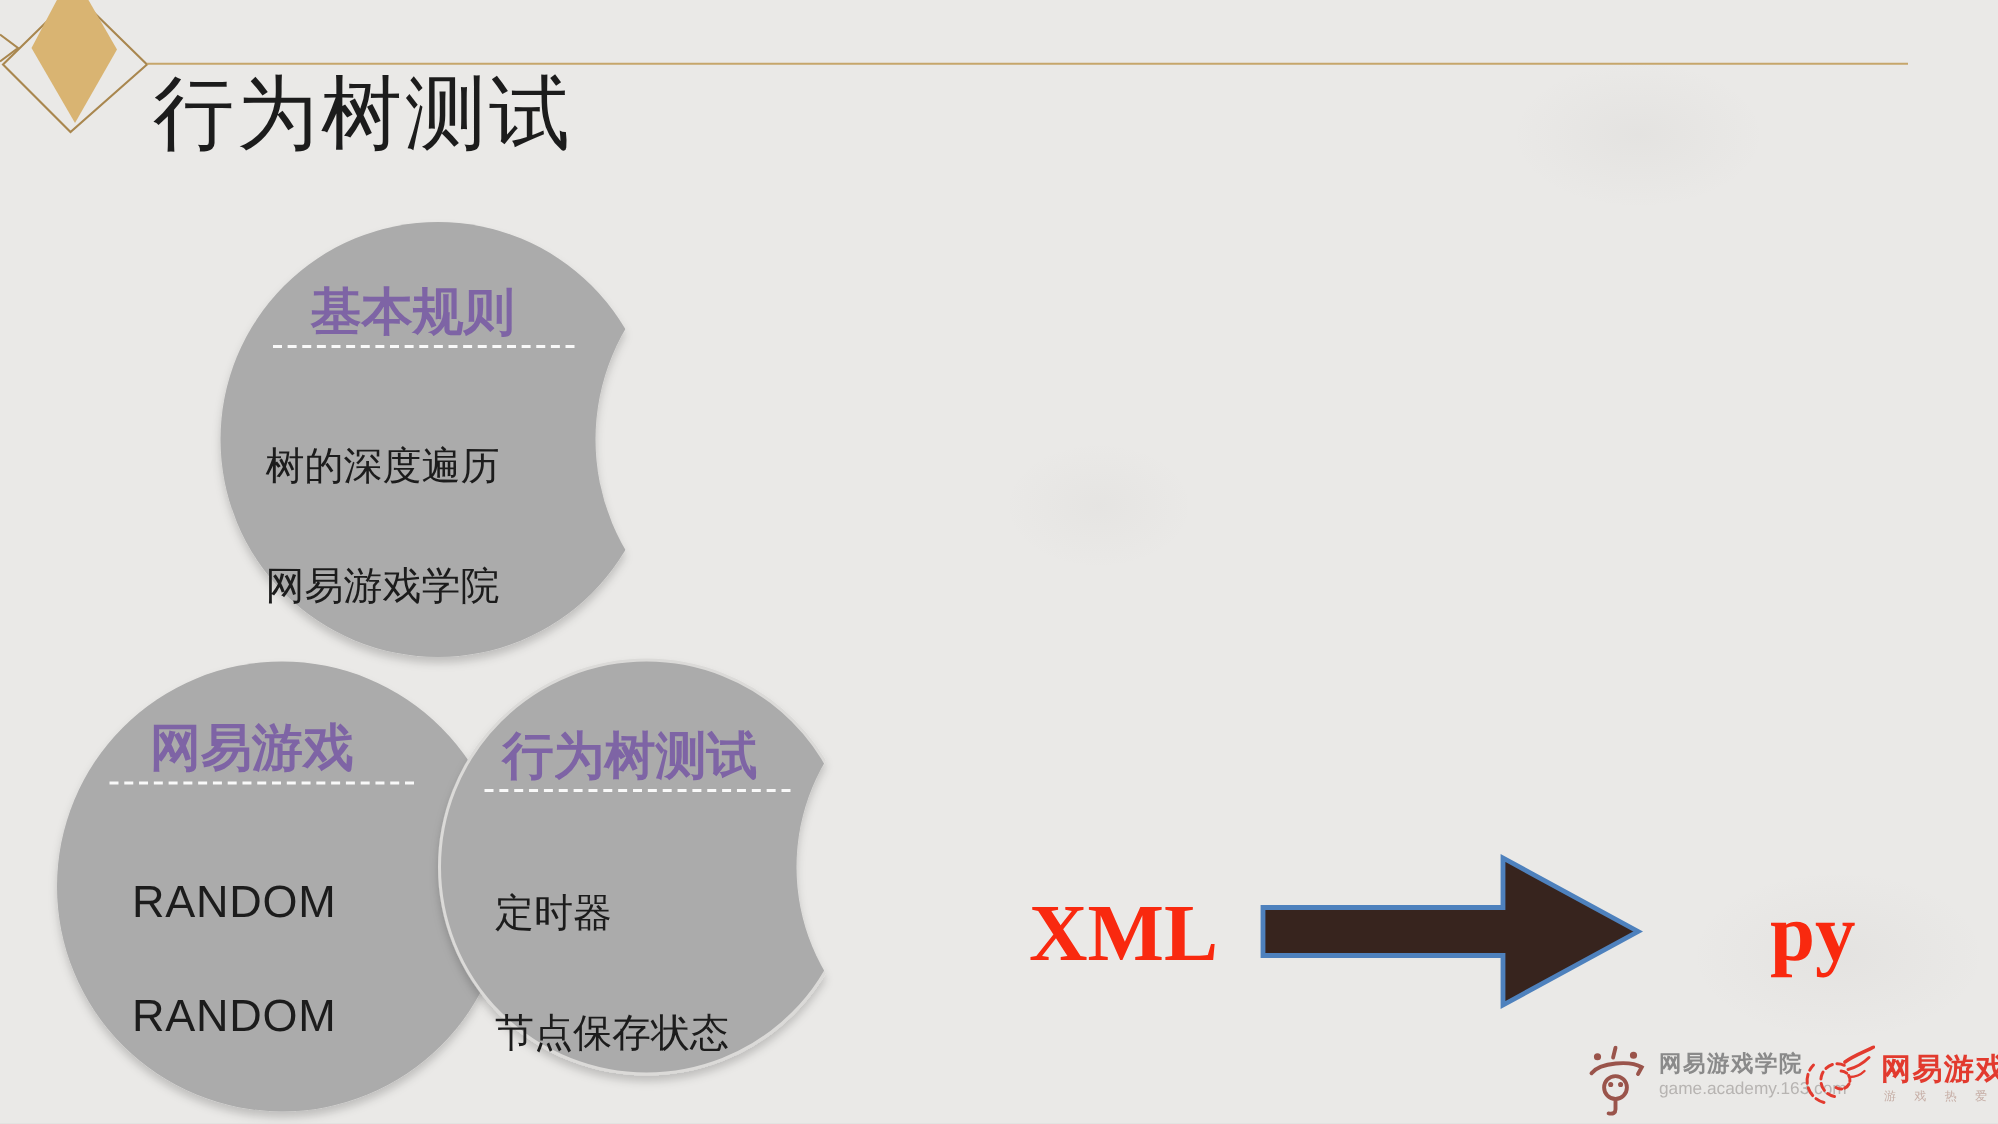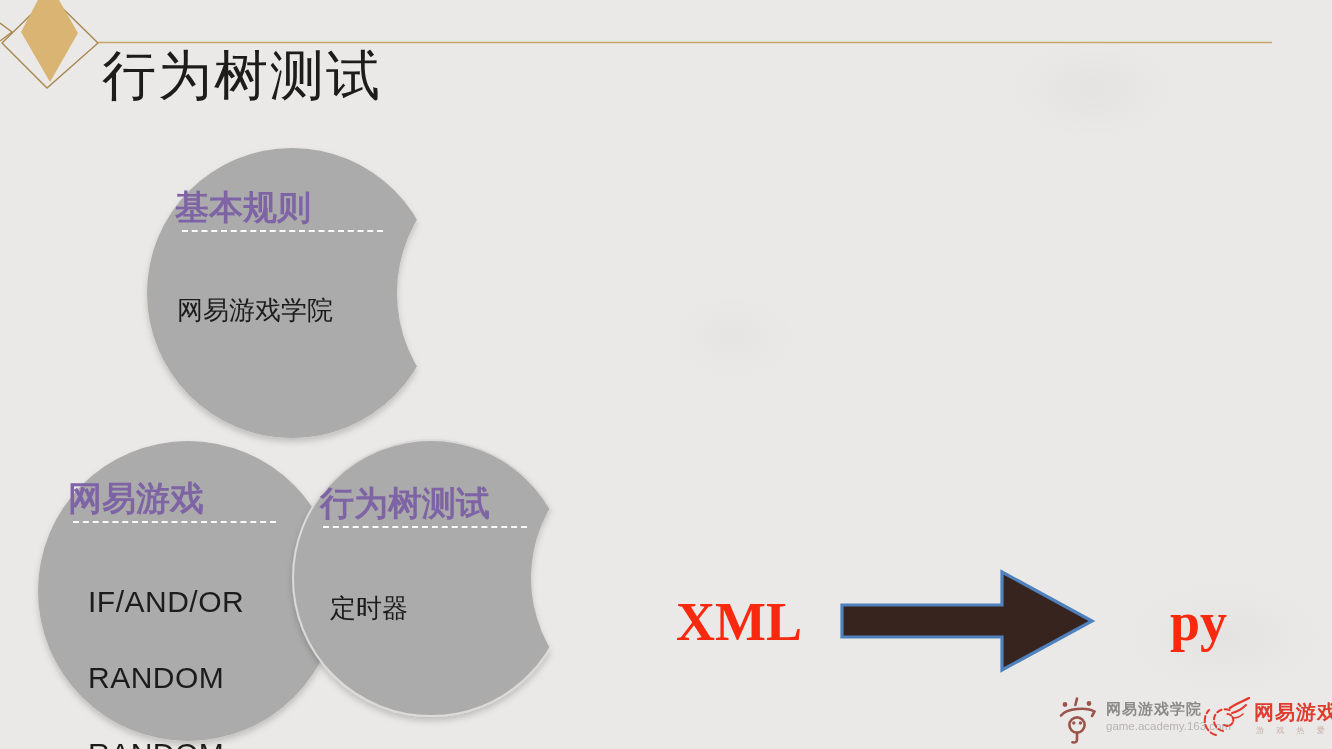--- a/index.html
+++ b/index.html
@@ -12,30 +12,30 @@
       radial-gradient(ellipse 90px 60px at 55% 45%, rgba(120,115,110,0.04), transparent 70%),
       radial-gradient(ellipse 140px 80px at 92% 85%, rgba(120,115,110,0.05), transparent 70%),
       radial-gradient(ellipse 100px 60px at 12% 75%, rgba(120,115,110,0.04), transparent 70%);
   }
   .abs{position:absolute;}
   .slide-title{
     left:102px; top:40px; font-size:54px; letter-spacing:2px;
     color:#1C1C1C; white-space:nowrap;
   }
   .bubble-heading{
-    width:200px; text-align:left; font-size:34px; font-weight:600;
+    width:200px; text-align:center; font-size:34px; font-weight:600;
     color:#7E64A5; white-space:nowrap;
   }
   .dash-sep{ border-top:2px dashed rgba(255,255,255,0.92); height:0; }
   .bubble-body{ color:#1C1C1C; white-space:pre-line; }
   .body-cjk{ font-size:26px; line-height:40px; }
   .body-latin{ font-size:30px; line-height:38px; letter-spacing:0.5px; }
   .code-label{
     font-family:"Liberation Serif", serif; font-weight:700;
-    font-size:54px; color:#F9290F; line-height:60px; white-space:nowrap;
+    font-size:54px; color:#F9290F; line-height:60px; white-space:nowrap;margin-left:10px;
   }
   .footer{ position:absolute; left:1052px; top:694px; width:280px; height:52px; }
   .logo-block{ position:absolute; top:0; }
   .academy-name{ font-size:15px; font-weight:600; color:#8A8A8A; letter-spacing:1px; white-space:nowrap;}
   .academy-url{ font-size:11.5px; color:#B7B4B2; white-space:nowrap;}
   .games-name{ font-size:20px; font-weight:700; color:#E23A2E; letter-spacing:1px; white-space:nowrap;}
   .games-slogan{ font-size:8px; color:#C6AEA6; letter-spacing:5px; white-space:nowrap;}
   svg{display:block;}
 </style>
 </head>
@@ -76,35 +76,36 @@
     </g>
 
     <polygon points="842,605 1002,605 1002,572 1092,621 1002,670 1002,637 842,637" fill="#37241E" stroke="#4E81BD" stroke-width="3.2" stroke-linejoin="miter"></polygon>
   </svg>
 
   <div class="abs slide-title">行为树测试</div>
 
   <div class="abs bubble-heading" style="left:175px; top:185px">基本规则</div>
   <div class="abs dash-sep" style="left:182px; top:230px; width:201px"></div>
   <div class="abs bubble-body body-cjk" style="left:177px; top:250px">
+    <div>树的深度遍历</div>
     <div>网易游戏学院</div>
   </div>
 
   <div class="abs bubble-heading" style="left:68px; top:476px">网易游戏</div>
   <div class="abs dash-sep" style="left:73px; top:521px; width:203px"></div>
   <div class="abs bubble-body body-latin" style="left:88px; top:545px">
-    <div>IF/AND/OR</div>
     <div>RANDOM</div>
     <div>RANDOM</div>
   </div>
 
   <div class="abs bubble-heading" style="left:320px; top:481px">行为树测试</div>
   <div class="abs dash-sep" style="left:323px; top:526px; width:204px"></div>
   <div class="abs bubble-body body-cjk" style="left:330px; top:548px">
     <div>定时器</div>
+    <div>节点保存状态</div>
   </div>
 
   <div class="abs code-label" style="left:676px; top:592px">XML</div>
   <div class="abs code-label" style="left:1170px; top:592px">py</div>
 
   <div class="footer">
 
     <div class="logo-block" style="left:6px">
       <svg width="40" height="48" viewBox="0 0 40 48" class="abs" style="left:0;top:3px">
         <g stroke="#9A544B" fill="none" stroke-width="2.6" stroke-linecap="round">

